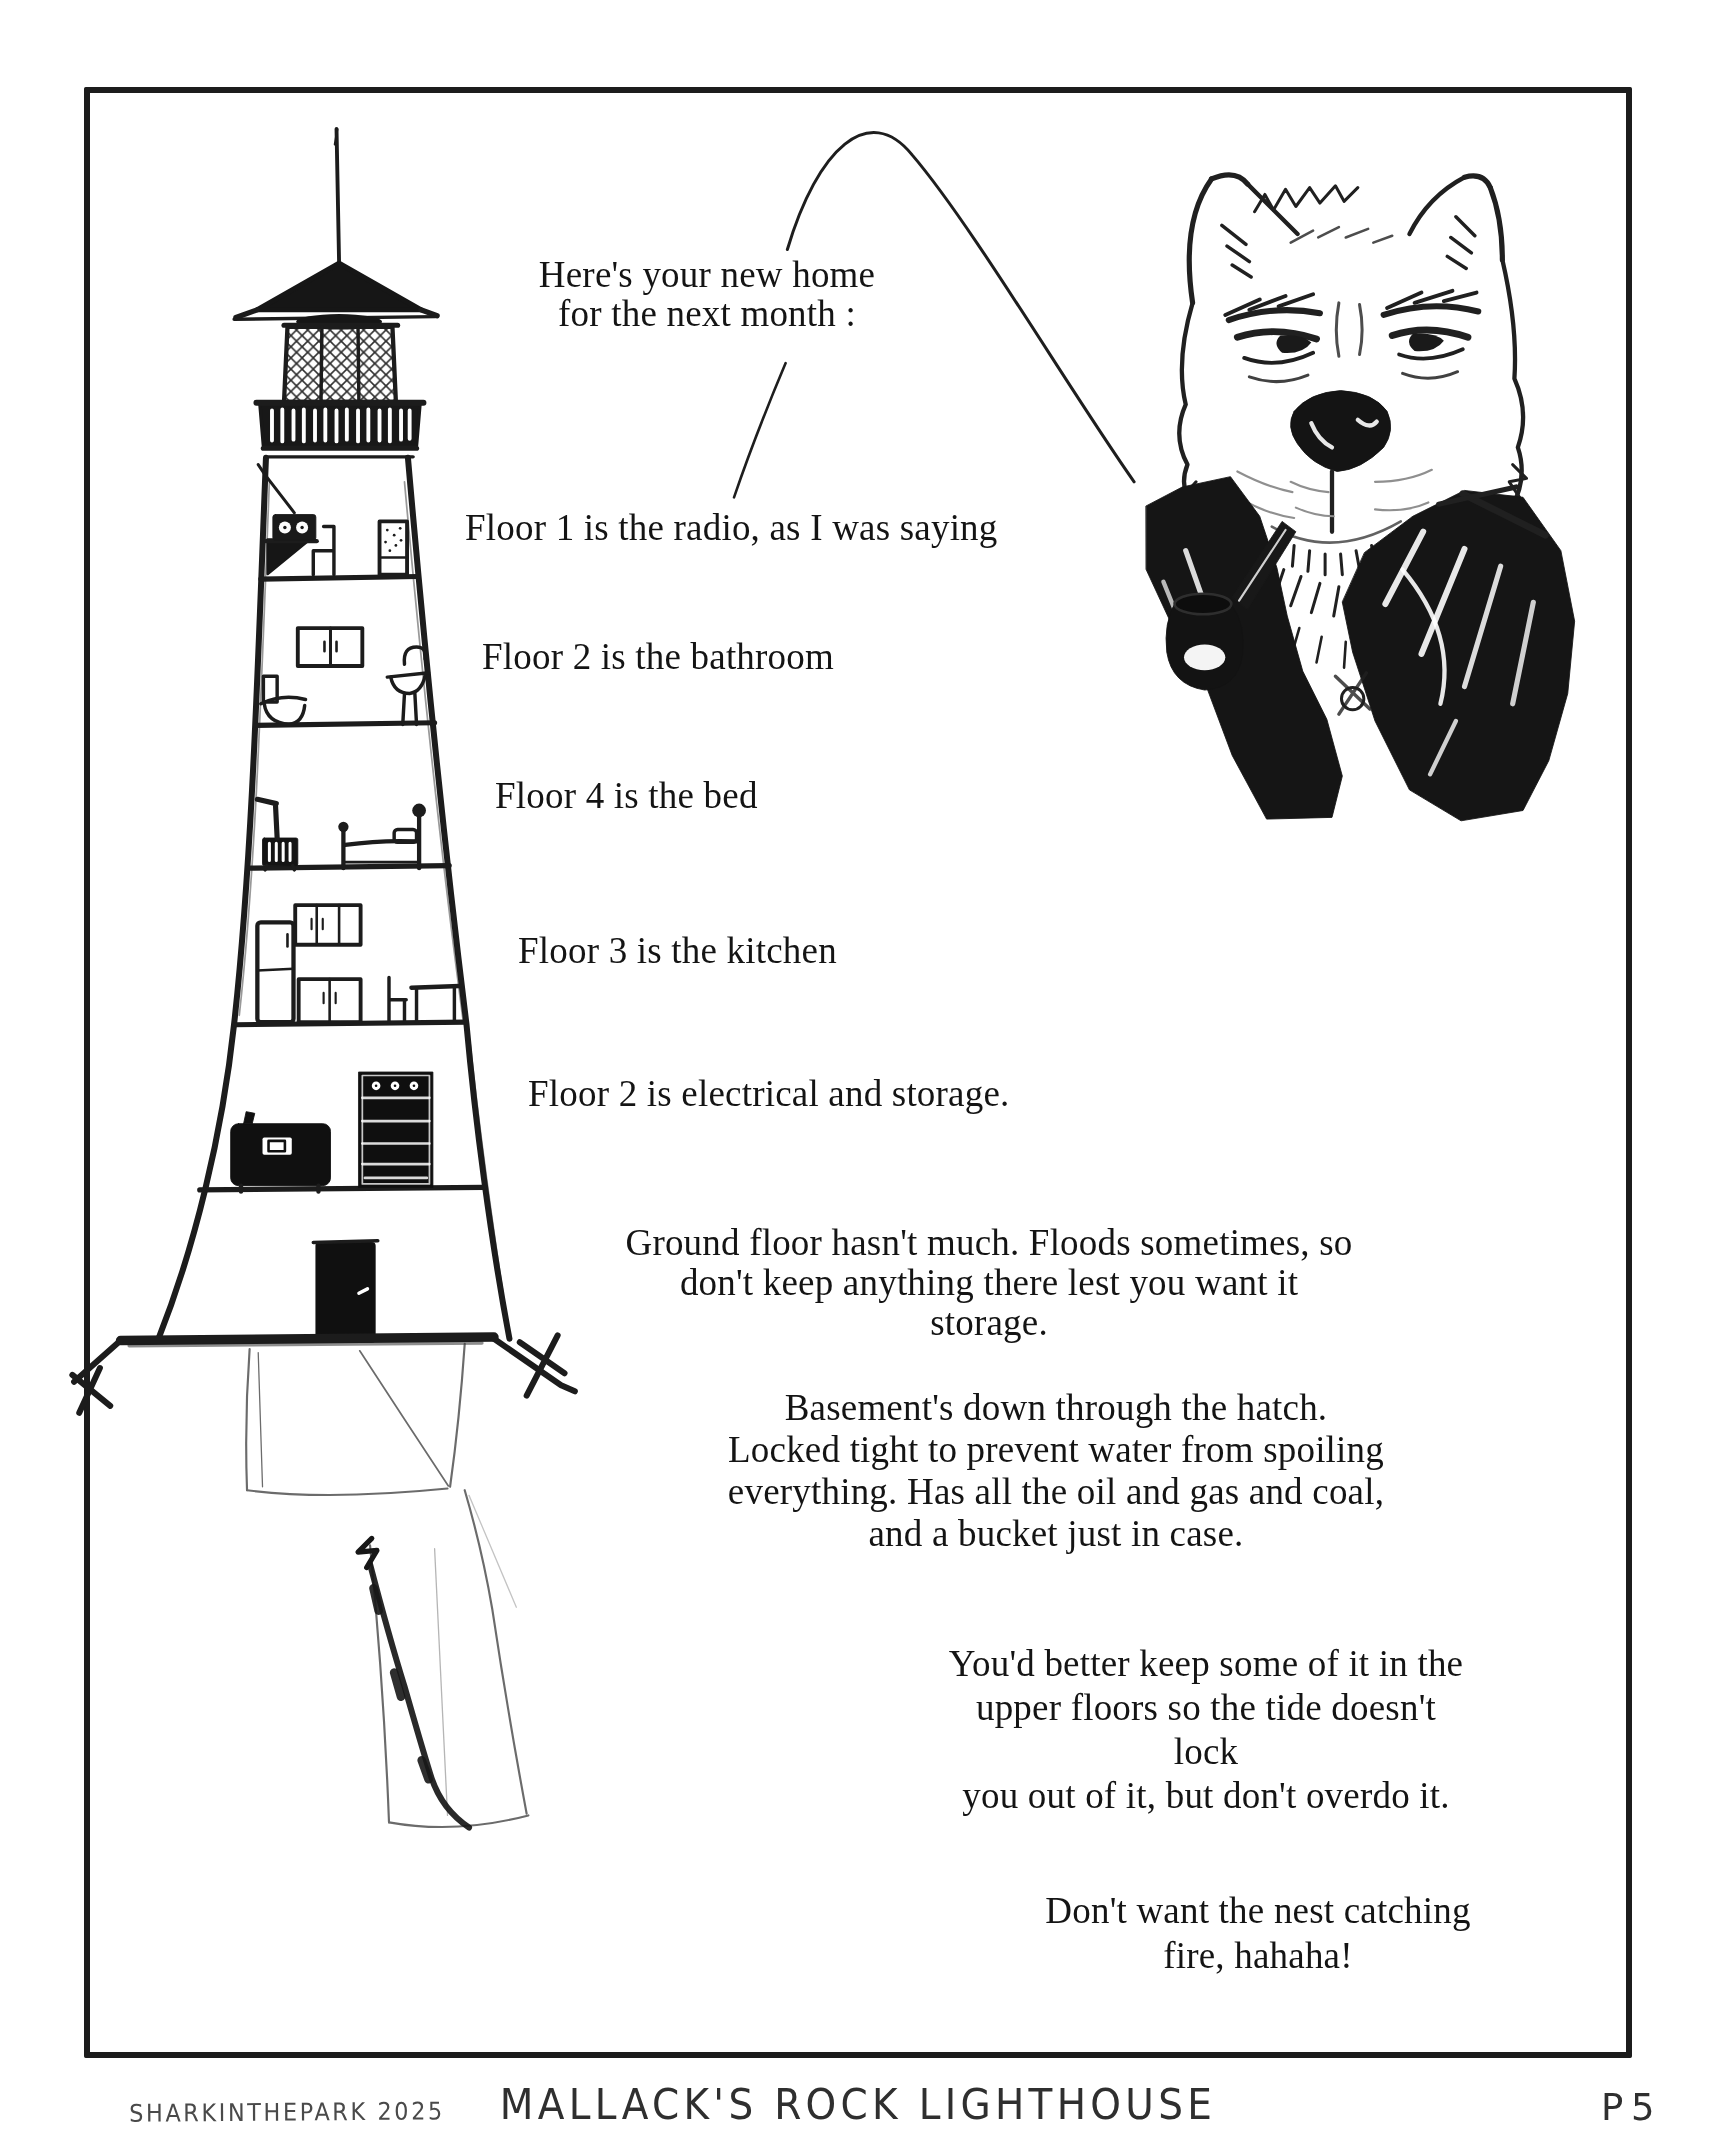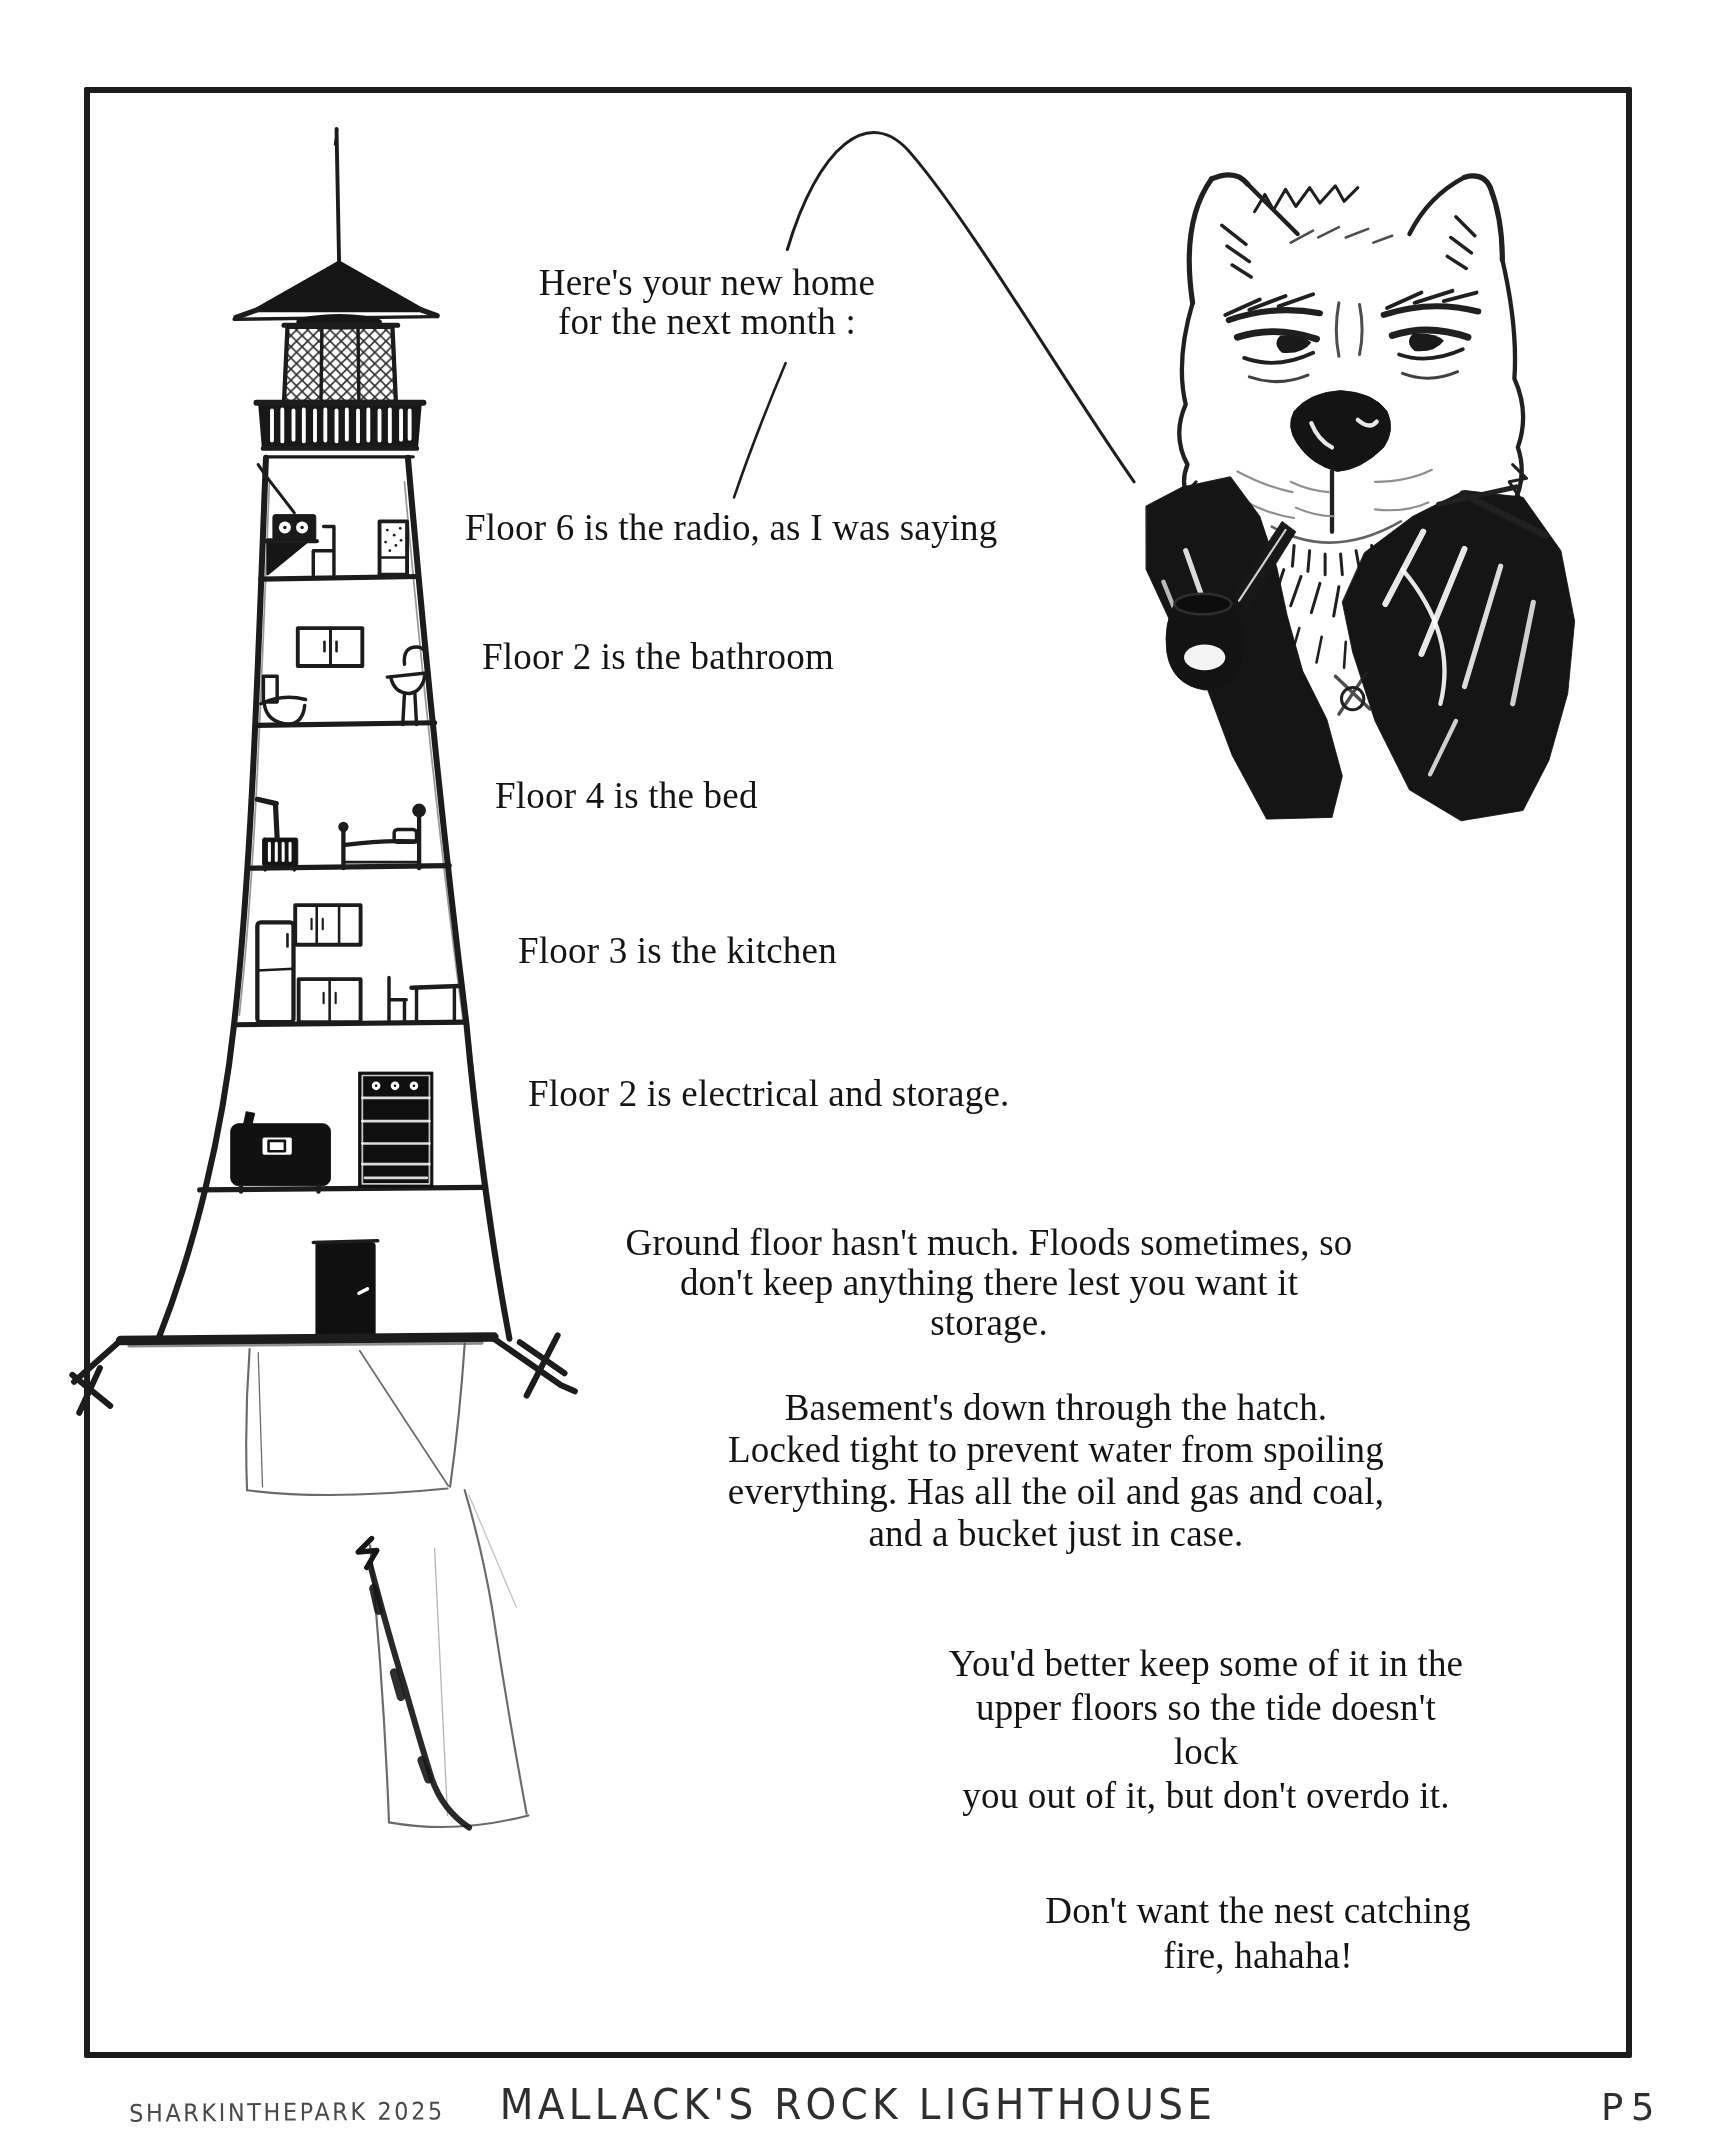--- a/index.html
+++ b/index.html
@@ -331,24 +331,24 @@
     <g>
       <path d="M1432 694 L1490 606 L1506 618 L1450 708 Z" fill="#181818" stroke="#181818"></path>
       <path d="M1440 698 L1494 616" stroke="#ffffff" stroke-width="2.5" opacity="0.8"></path>
       <path d="M1366 700 Q1352 724 1356 758 Q1362 796 1400 802 Q1438 800 1444 762 Q1448 726 1432 704 Q1398 688 1366 700 Z" fill="#131313" stroke="#131313"></path>
       <ellipse cx="1398" cy="702" rx="33" ry="12" fill="#0d0d0d" stroke="#2e2e2e" stroke-width="3"></ellipse>
       <ellipse cx="1400" cy="764" rx="24" ry="15" fill="#f4f4f4" stroke="none"></ellipse>
     </g>
   </g>
 </svg>
 
-<div class="speech centered intro" style="left:707px;top:255px;margin-top:8px;">Here's your new home
+<div class="speech centered intro" style="left:707px;top:255px;">Here's your new home
 for the next month :</div>
 
-<div class="speech" style="left:465px;top:506px;">Floor 6 is the radio, as I was saying</div>
+<div class="speech" style="left:465px;top:506px;">Floor 1 is the radio, as I was saying</div>
 
 <div class="speech" style="left:482px;top:635px;">Floor 2 is the bathroom</div>
 
 <div class="speech" style="left:495px;top:774px;font-family:Liberation Serif, serif;">Floor 4 is the bed</div>
 
 <div class="speech" style="left:518px;top:929px;">Floor 3 is the kitchen</div>
 
 <div class="speech" style="left:528px;top:1072px;">Floor 2 is electrical and storage.</div>
 
 <div class="speech centered ground" style="left:989px;top:1223px;">Ground floor hasn't much. Floods sometimes, so

